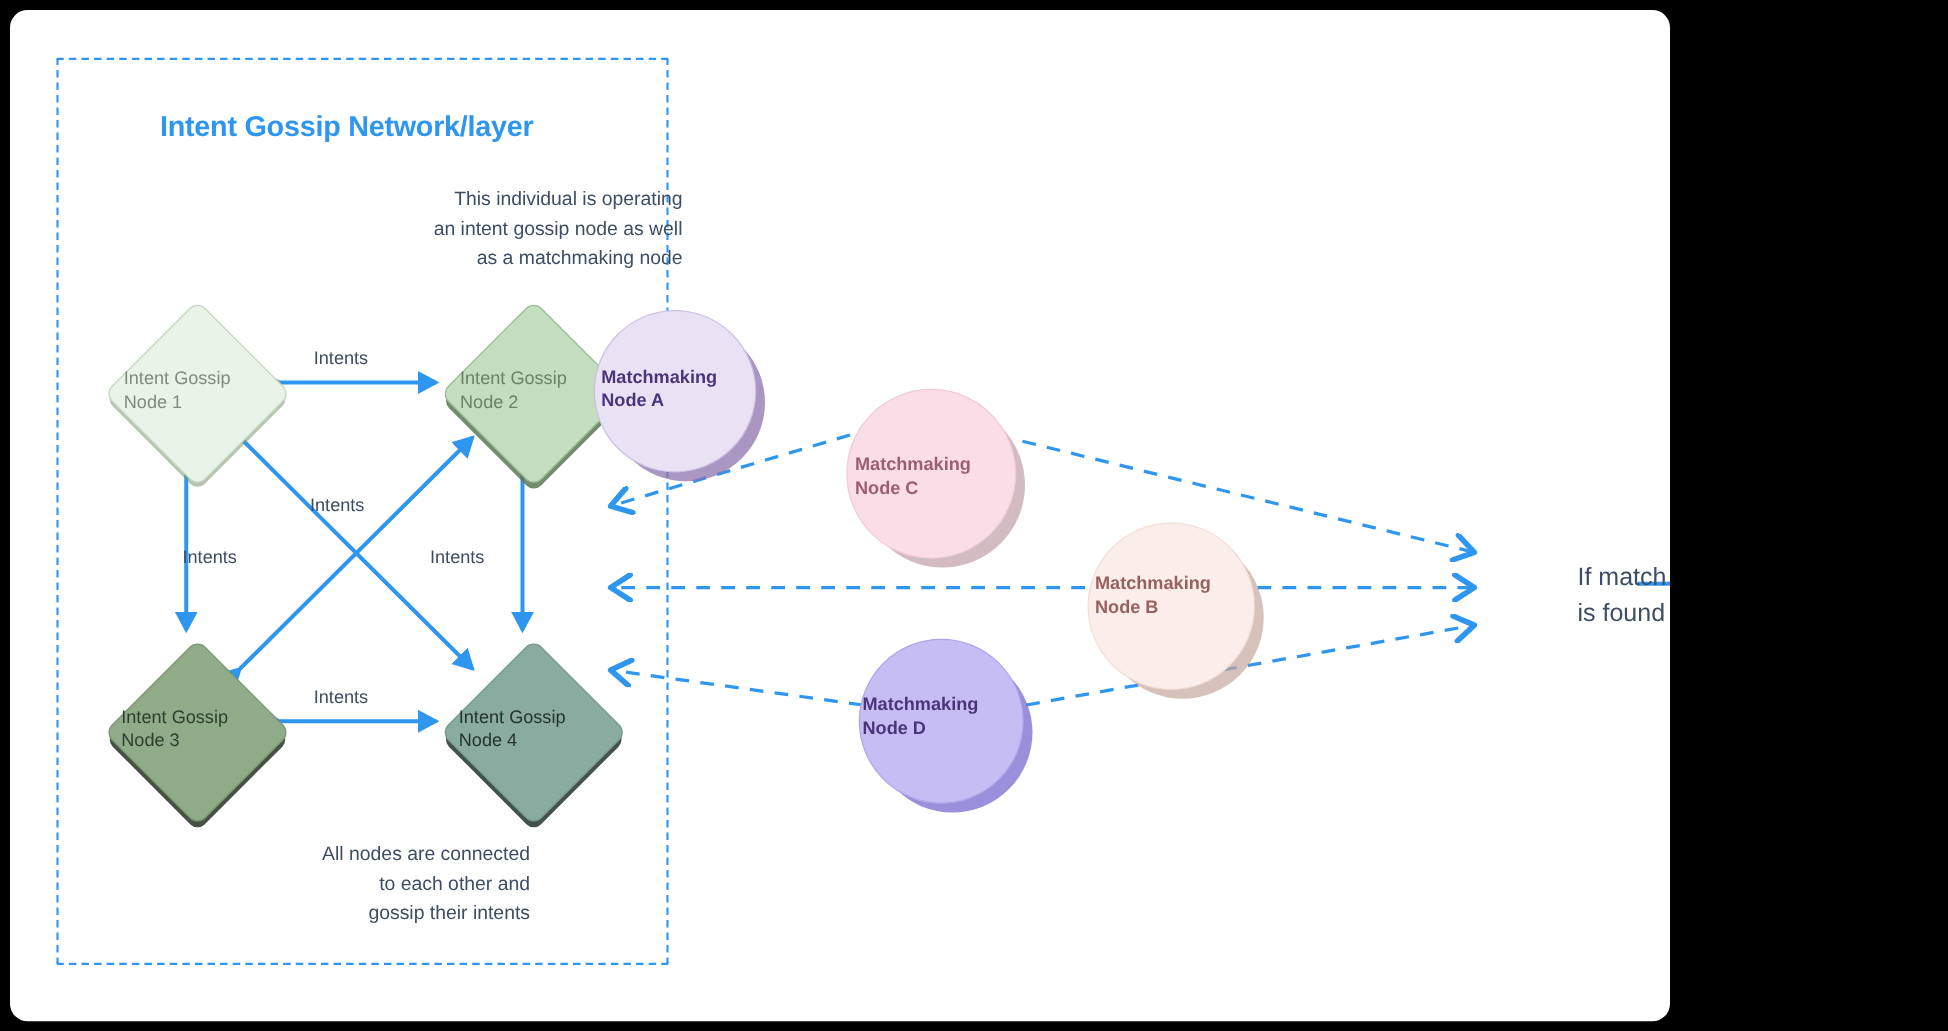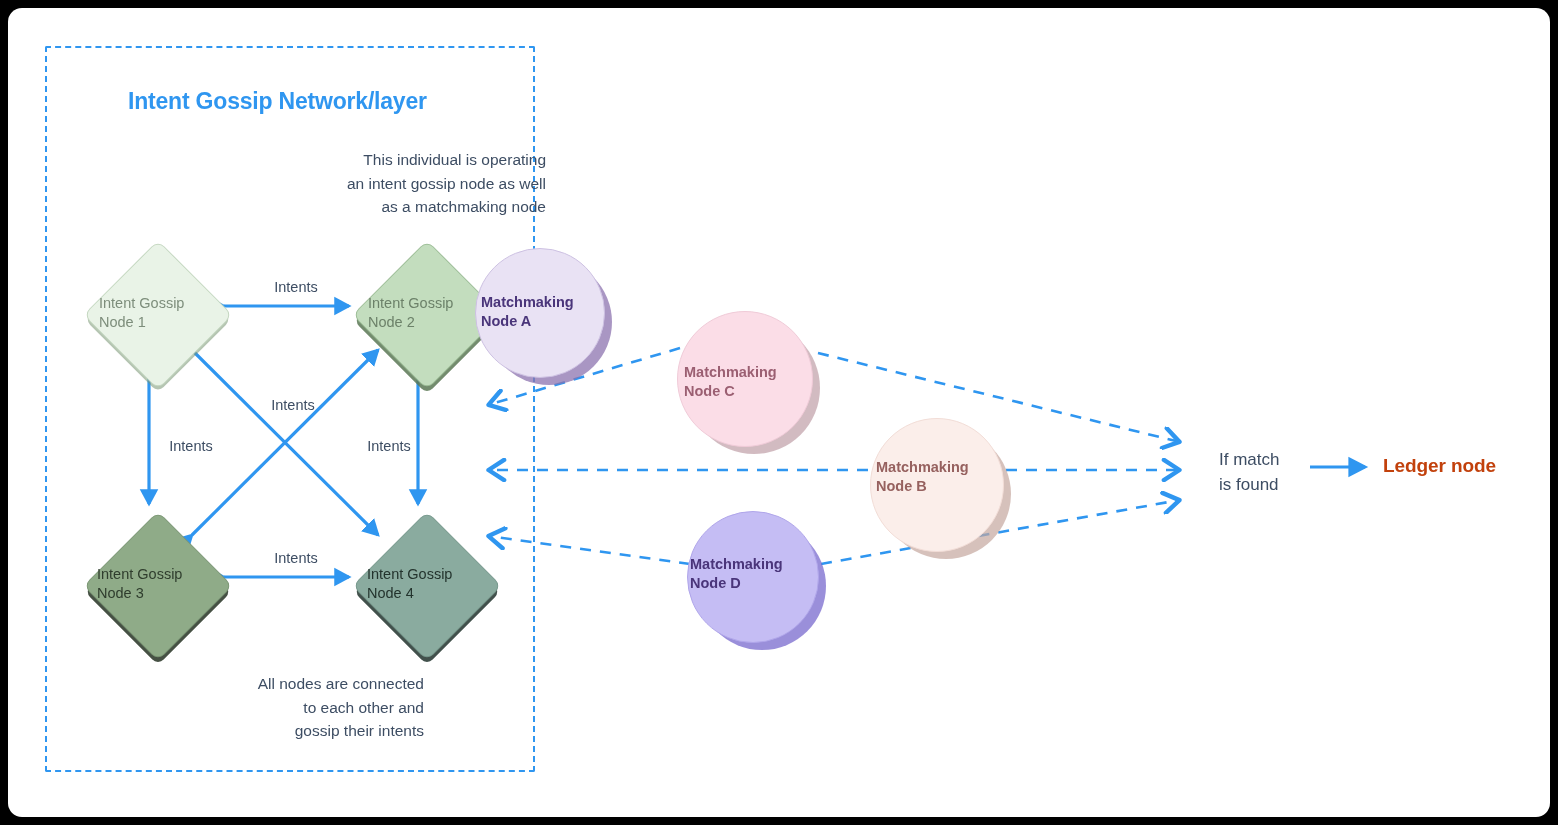--- a/index.html
+++ b/index.html
@@ -7,21 +7,21 @@
     background: #000000;
   }
   body {
     width: 1558px; height: 825px;
     font-family: "Liberation Sans", sans-serif;
     overflow: hidden;
   }
   #canvas {
     position: absolute;
     left: 8px; top: 8px;
-    width: 1542px; height: 809px;
+    width: 1328px; height: 809px;
     background: #ffffff;
     border-radius: 14px;
     overflow: hidden;
   }
   svg.layer {
     position: absolute; left: 0; top: 0;
     width: 1542px; height: 809px;
     overflow: visible;
   }
   .node-label {
@@ -98,42 +98,41 @@
 
   .c-label { font-size: 14.5px; font-weight: bold; }
   #lA { left: 473px; top: 285px; width: 122px; color: #4a357a; }
   #lC { left: 676px; top: 355px; width: 126px; color: #9b5f72; }
   #lB { left: 868px; top: 450px; width: 122px; color: #96615f; }
   #lD { left: 682px; top: 547px; width: 126px; color: #4a357a; }
 
   
   #if-match {
     position: absolute;
-    left: 1211px; top: 440px;
+    left: 1254px; top: 440px;
     width: 90px;
-    font-size: 17px;
+    font-size: 20px;
     line-height: 1.45;
     color: #3d4d63;
     white-space: pre-line;
   }
   #ledger-node {
     position: absolute;
     left: 1375px; top: 447px;
     font-size: 19px;
     font-weight: bold;
     color: #c2410c;
     letter-spacing: -0.1px;
   }
 
   
   .intent-label {
     position: absolute;
     font-size: 14.5px;
     color: #3d4d63;
-    text-align: center;
   }
   #il-top    { left: 243px; top: 271px; width: 90px; }
   #il-left   { left: 138px; top: 430px; width: 90px; }
   #il-right  { left: 336px; top: 430px; width: 90px; }
   #il-mid    { left: 240px; top: 389px; width: 90px; }
   #il-bottom { left: 243px; top: 542px; width: 90px; }
 </style>
 </head>
 <body>
 

